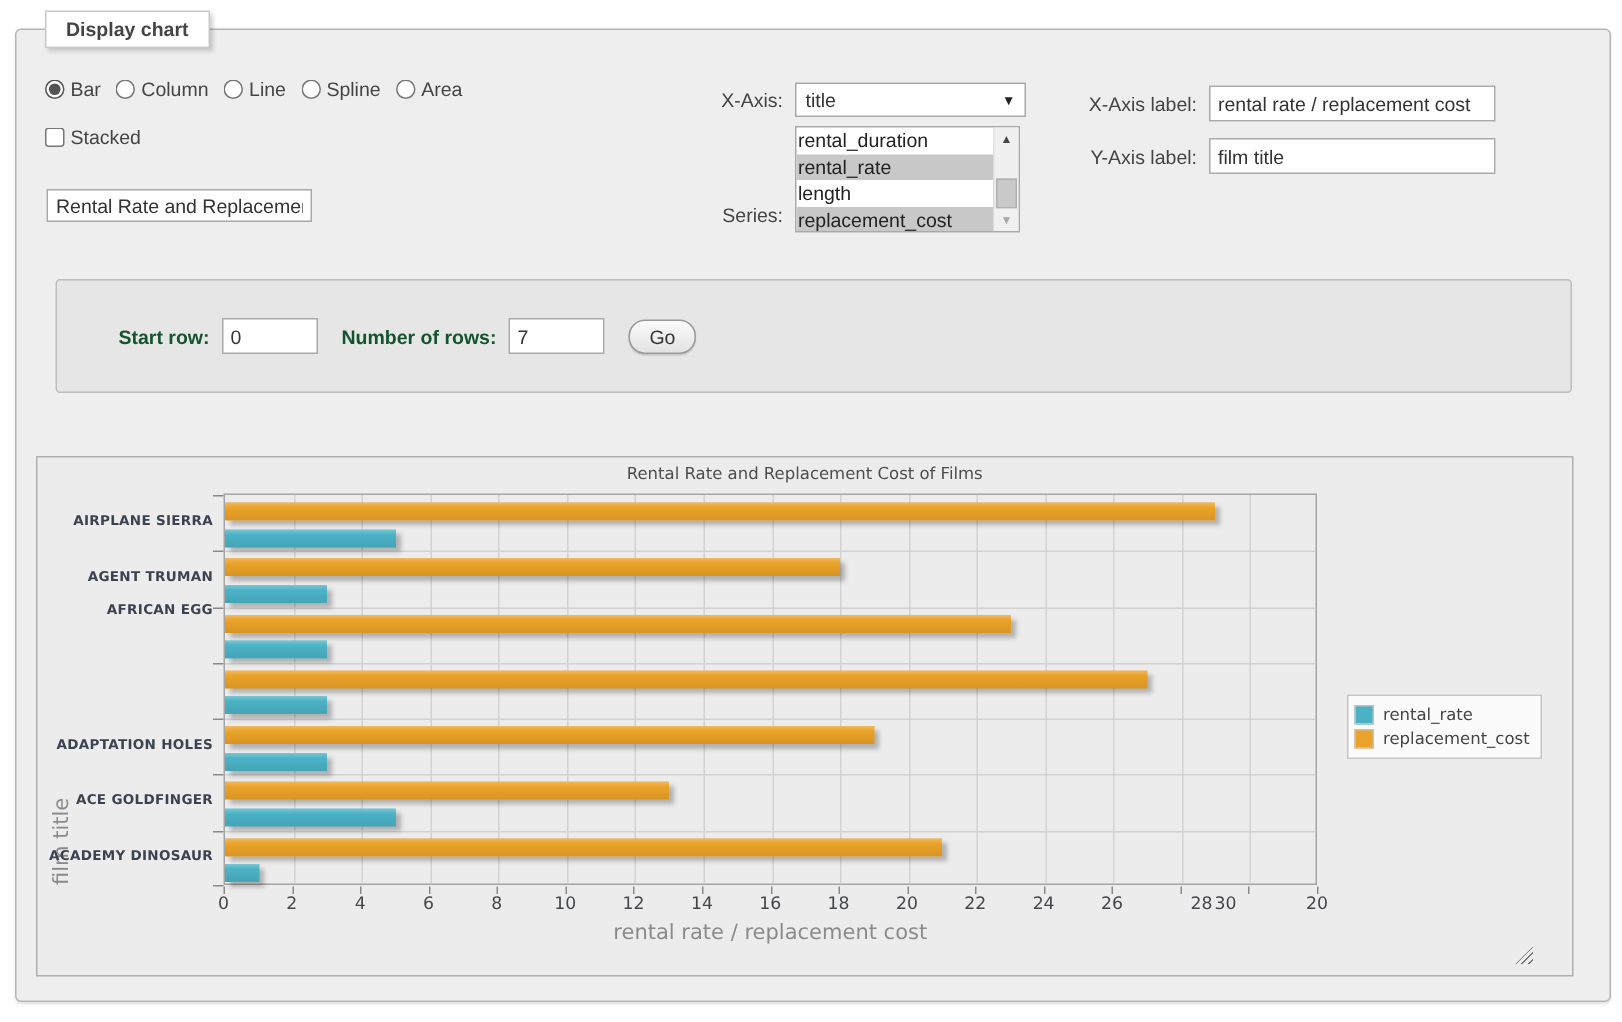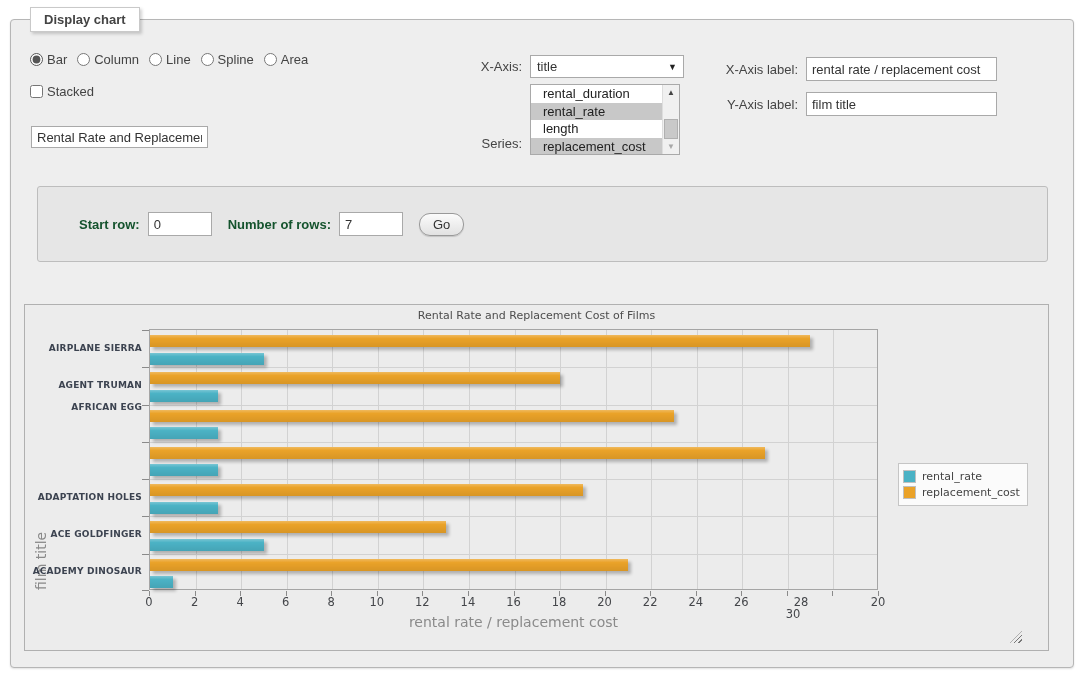--- a/index.html
+++ b/index.html
@@ -30,21 +30,21 @@
   .row-xlabel { left:635px; top:37px; }
   .row-ylabel { left:635px; top:72px; }
   .row-xlabel input, .row-ylabel input { width:191px; height:24px; }
 
   .selectbox { width:154px; height:23px; border:1px solid #a9a9a9; background:#fff; display:flex;
                align-items:center; justify-content:space-between; padding:0 6px; color:#333; }
   .selectbox .arrow { font-size:9px; color:#222; }
 
   .listbox { width:150px; height:71px; border:1px solid #a9a9a9; background:#fff; position:relative; overflow:hidden; }
   .listbox .opts { position:absolute; left:0; top:0; right:17px; }
-  .listbox .opt { height:17.7px; line-height:17.7px; padding:0 12px; color:#222; white-space:nowrap; overflow:hidden; }
+  .listbox .opt { height:17.7px; line-height:17.7px; padding:0 1px; color:#222; white-space:nowrap; overflow:hidden; }
   .listbox .opt.sel { background:#c8c8c8; }
   .vscroll { position:absolute; right:0; top:0; width:17px; height:100%; background:#f0f0f0; border-left:1px solid #ddd; }
   .vscroll .arr { position:absolute; left:0; width:100%; height:15px; display:flex; align-items:center;
                   justify-content:center; font-size:8px; background:#f0f0f0; }
   .vscroll .up { top:0; color:#444; }
   .vscroll .dn { bottom:0; color:#a8a8a8; }
   .vscroll .thumb { position:absolute; left:1px; top:34px; width:14px; height:20px; background:#c9c9c9; border:1px solid #b0b0b0; }
 
   .rows-panel { position:absolute; left:26px; top:166px; width:1011px; height:76px; background:#e6e6e6;
                 border:1px solid #bdbdbd; border-radius:3px; display:flex; align-items:center; padding-left:41px; }
@@ -244,21 +244,21 @@
           <div class="xtick" style="left: 227.812px;">10</div>
           <div class="xtick" style="left: 273.375px;">12</div>
           <div class="xtick" style="left: 318.938px;">14</div>
           <div class="xtick" style="left: 364.5px;">16</div>
           <div class="xtick" style="left: 410.062px;">18</div>
           <div class="xtick" style="left: 455.625px;">20</div>
           <div class="xtick" style="left: 501.188px;">22</div>
           <div class="xtick" style="left: 546.75px;">24</div>
           <div class="xtick" style="left: 592.312px;">26</div>
           <div class="xtick" style="left: 652px;">28</div>
-          <div class="xtick" style="left: 644px; margin-top: 12px;">30</div>
+          <div class="xtick" style="left: 668px;">30</div>
           <div class="xtick" style="left: 729px;">20</div>
         </div>
       <div class="x-axis-label">rental rate / replacement cost</div>
       <div class="chart-legend">
           <div class="leg-row">
             <div class="leg-swatch" style="background: rgb(75, 178, 197);"></div>
             <div class="leg-txt">rental_rate</div>
           </div>
           <div class="leg-row">
             <div class="leg-swatch" style="background: rgb(234, 162, 40);"></div>

